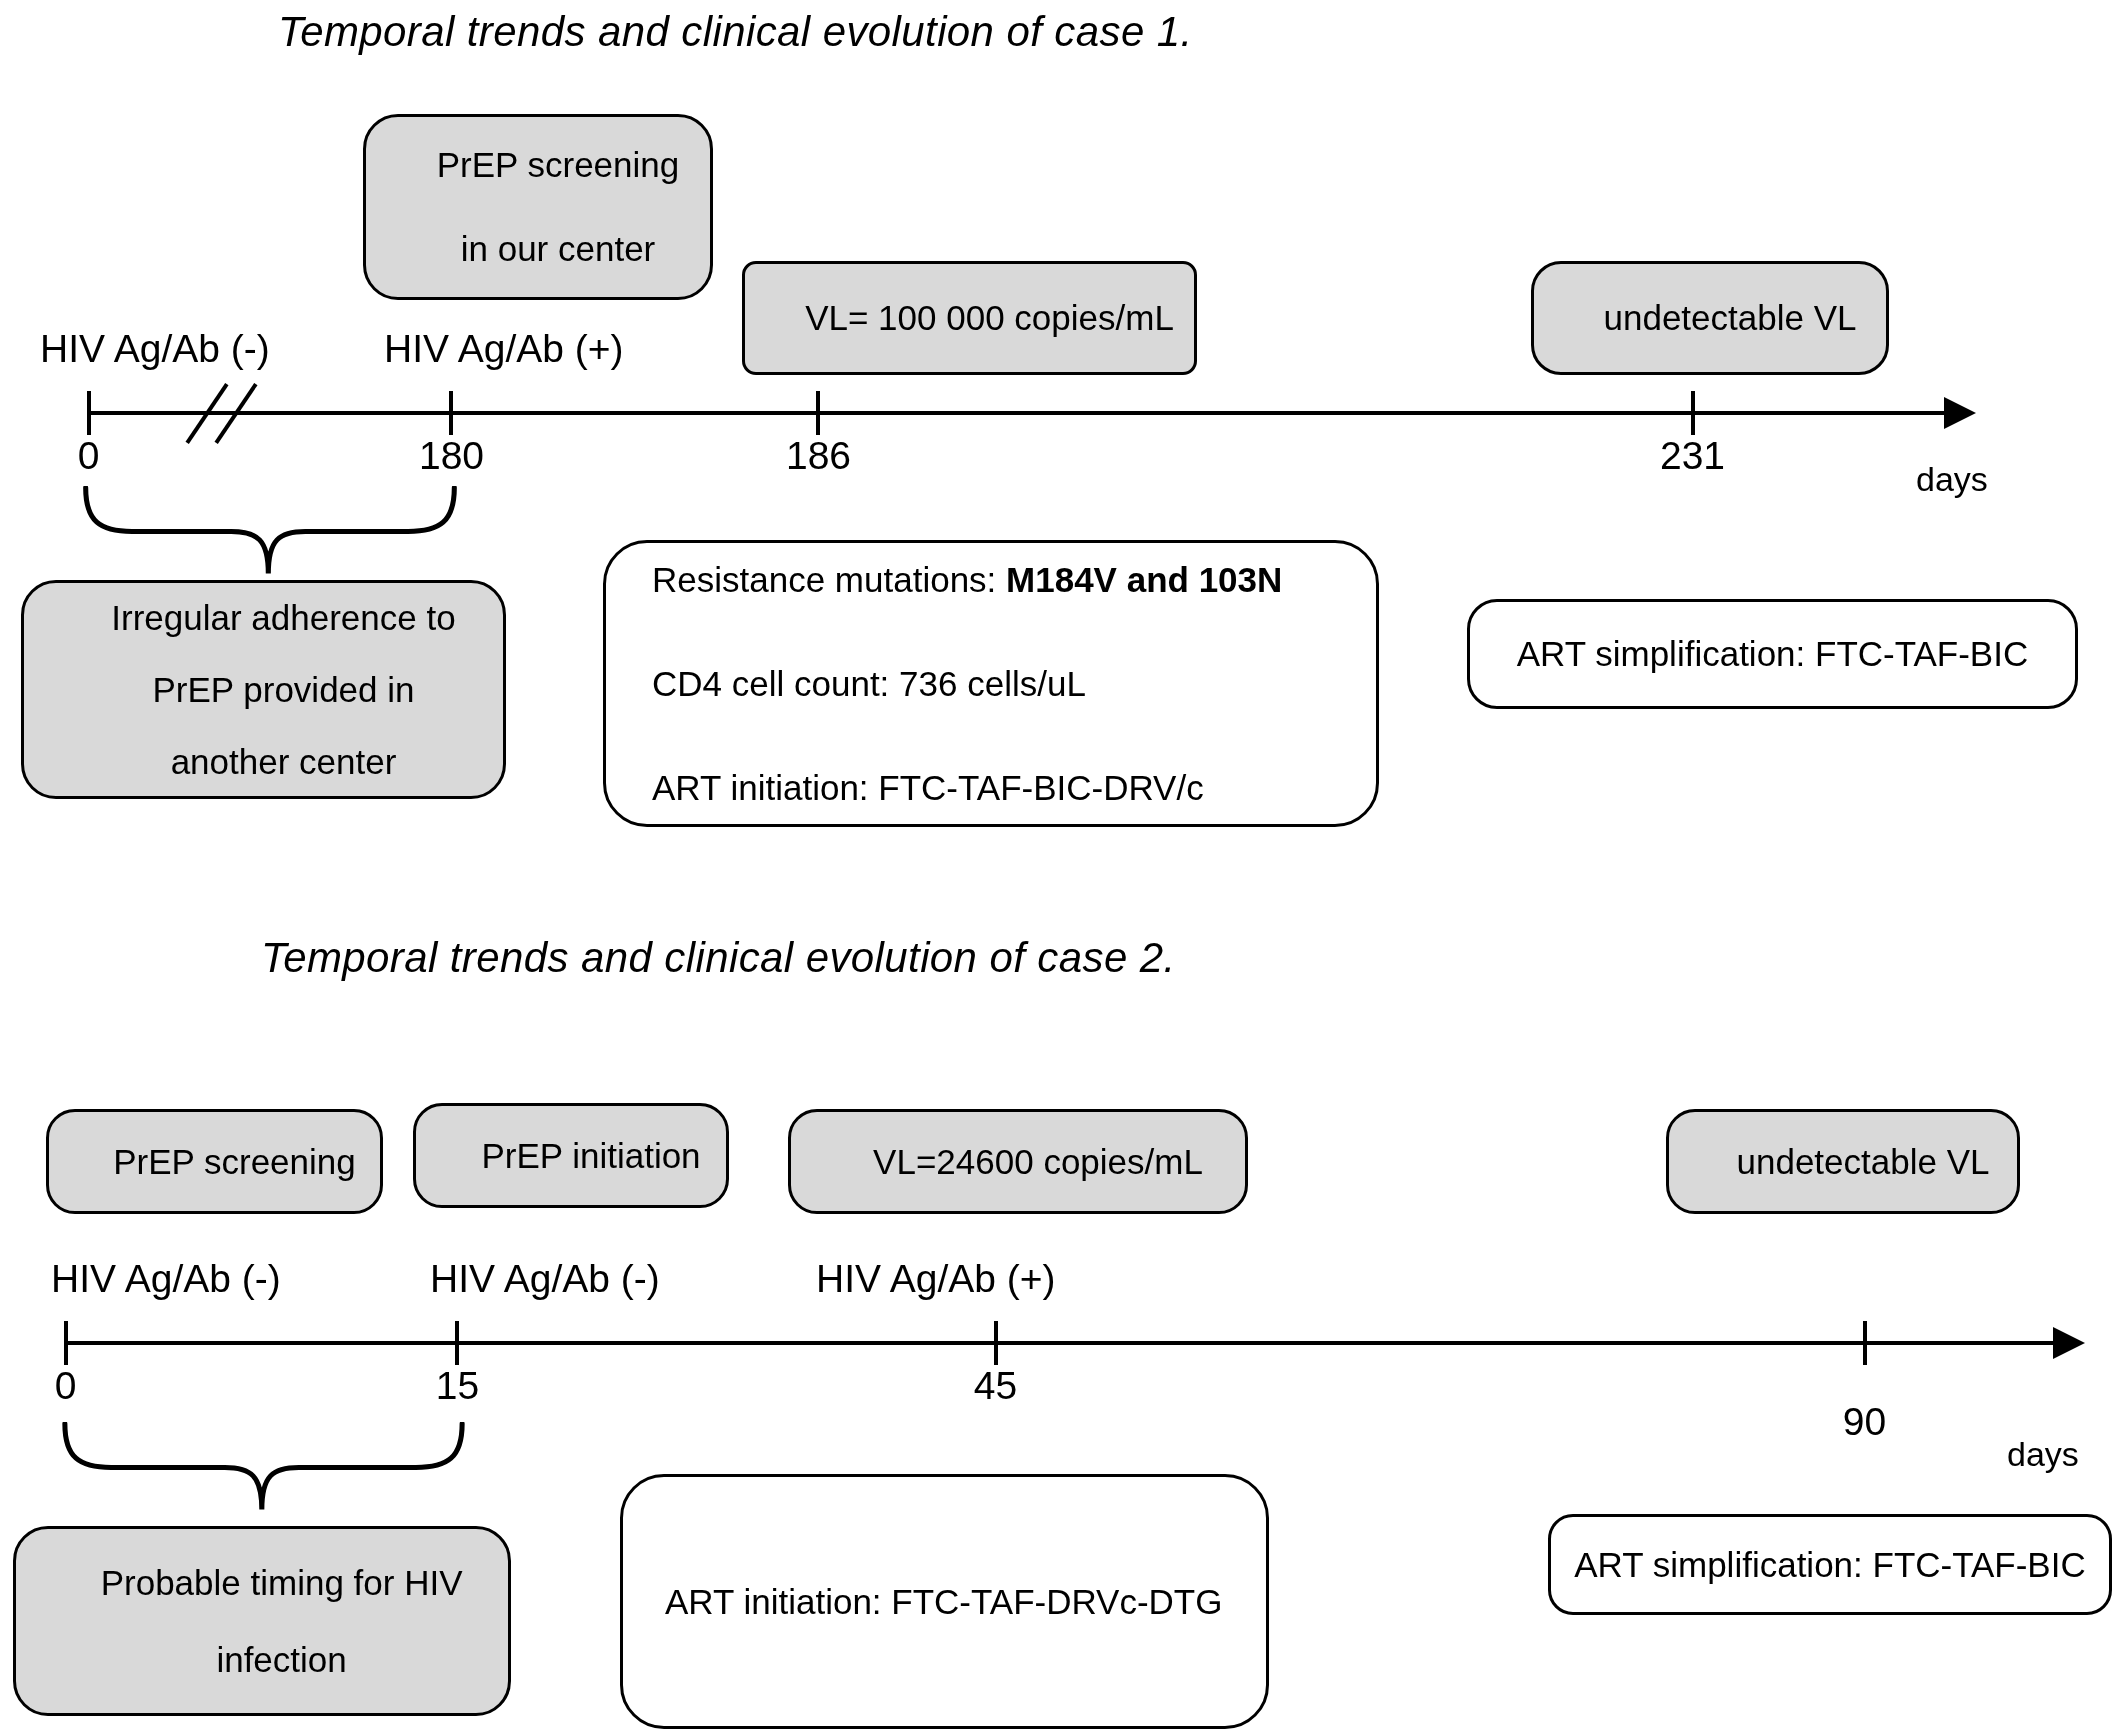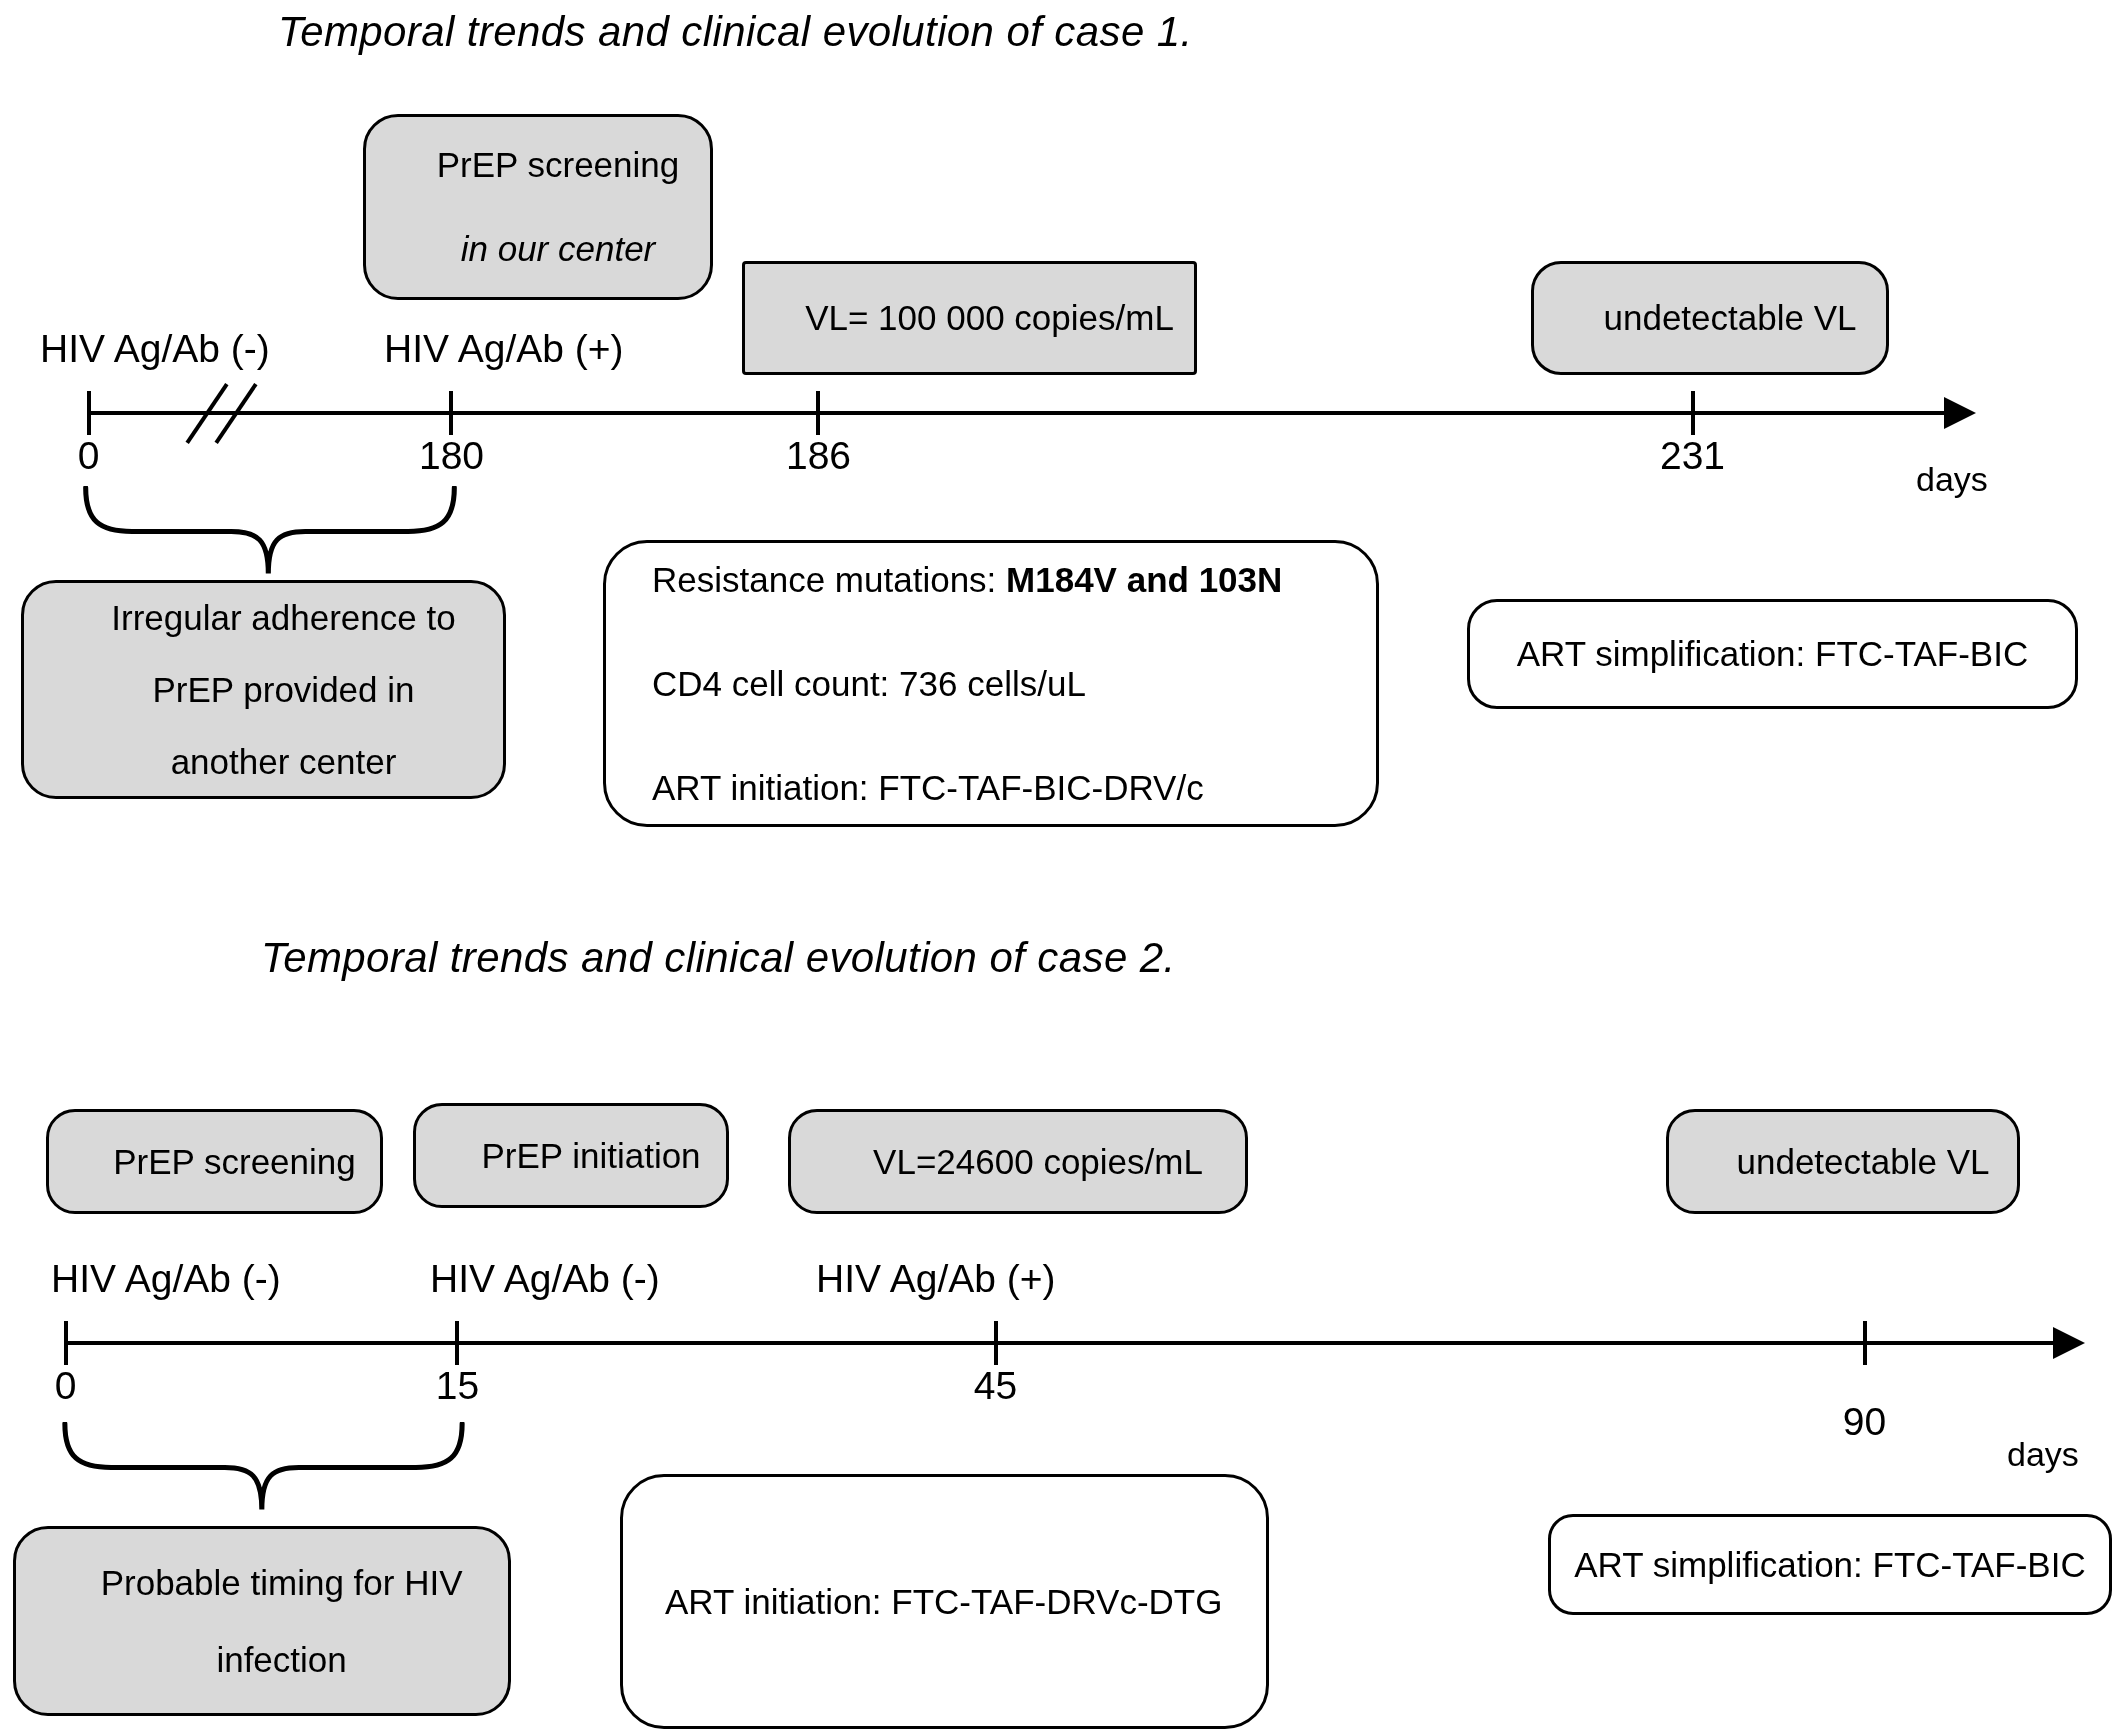--- a/index.html
+++ b/index.html
@@ -94,27 +94,27 @@
 </style>
 </head>
 <body>
 
 <div class="canvas">
 
   <div class="abs title" style="left:278px; top:8.4px;">Temporal trends and clinical evolution of case 1.</div>
 
   <div class="abs gray-box" style="left:363px; top:114px; width:350px; height:186px;">
     <div>PrEP screening</div>
-    <div style="margin-top:44px;font-style:italic;">in our center</div>
+    <div style="margin-top:44px;">in our center</div>
   </div>
 
   <div class="abs hiv-label" style="left:40px; top:327px;">HIV Ag/Ab (-)</div>
   <div class="abs hiv-label" style="left:384px; top:327px;">HIV Ag/Ab (+)</div>
 
-  <div class="abs gray-box" style="left:742px; top:261px; width:455px; height:114px; border-radius:4px;">
+  <div class="abs gray-box" style="left:742px; top:261px; width:455px; height:114px; border-radius:14px;">
     <div>VL= 100 000 copies/mL</div>
   </div>
 
   <div class="abs gray-box" style="left:1531px; top:261px; width:358px; height:114px; border-radius:30px;">
     <div>undetectable VL</div>
   </div>
 
   <div class="abs axis-line" style="left:89px; top:411px; width:1859px;"></div>
   <div class="abs arrowhead" style="left:1944px; top:397px;"></div>
 

